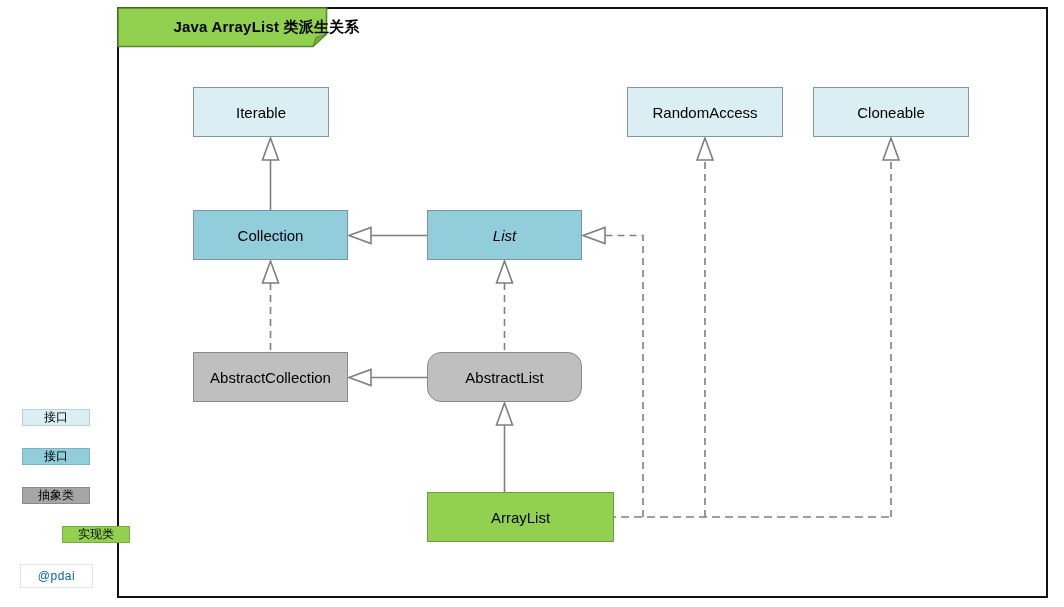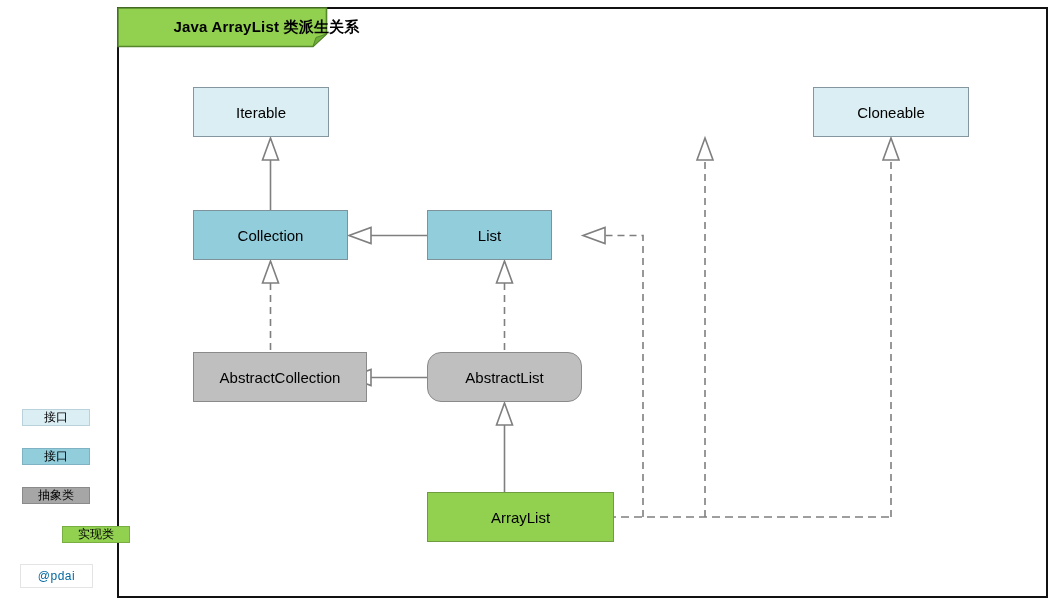--- a/index.html
+++ b/index.html
@@ -93,30 +93,33 @@
       <g>
         <line x1="891" y1="517" x2="891" y2="160" stroke-dasharray="7 5"></line>
         <polygon points="891,138 883,160 899,160" fill="#ffffff"></polygon>
       </g>
     </g>
   </svg>
 
   <div class="node n-light" style="left:193px;top:87px;width:136px;height:50px;">
     <span>Iterable</span>
   </div>
+  <div class="node n-light" style="left:627px;top:87px;width:156px;height:50px;">
+    <span>RandomAccess</span>
+  </div>
   <div class="node n-light" style="left:813px;top:87px;width:156px;height:50px;">
     <span>Cloneable</span>
   </div>
   <div class="node n-core" style="left:193px;top:210px;width:155px;height:50px;">
     <span>Collection</span>
   </div>
-  <div class="node n-core" style="left:427px;top:210px;width:125px;height:50px;">
+  <div class="node n-core" style="left:427px;top:210px;width:155px;height:50px;font-style:italic;">
     <span>List</span>
   </div>
-  <div class="node n-abstract" style="left:193px;top:352px;width:174px;height:50px;justify-content:center;">
+  <div class="node n-abstract" style="left:193px;top:352px;width:155px;height:50px;justify-content:center;">
     <span>AbstractCollection</span>
   </div>
   <div class="node n-abstract" style="left:427px;top:352px;width:155px;height:50px;border-radius:14px;">
     <span>AbstractList</span>
   </div>
   <div class="node n-concrete" style="left:427px;top:492px;width:187px;height:50px;">
     <span>ArrayList</span>
   </div>
 
   <div class="title-box">

